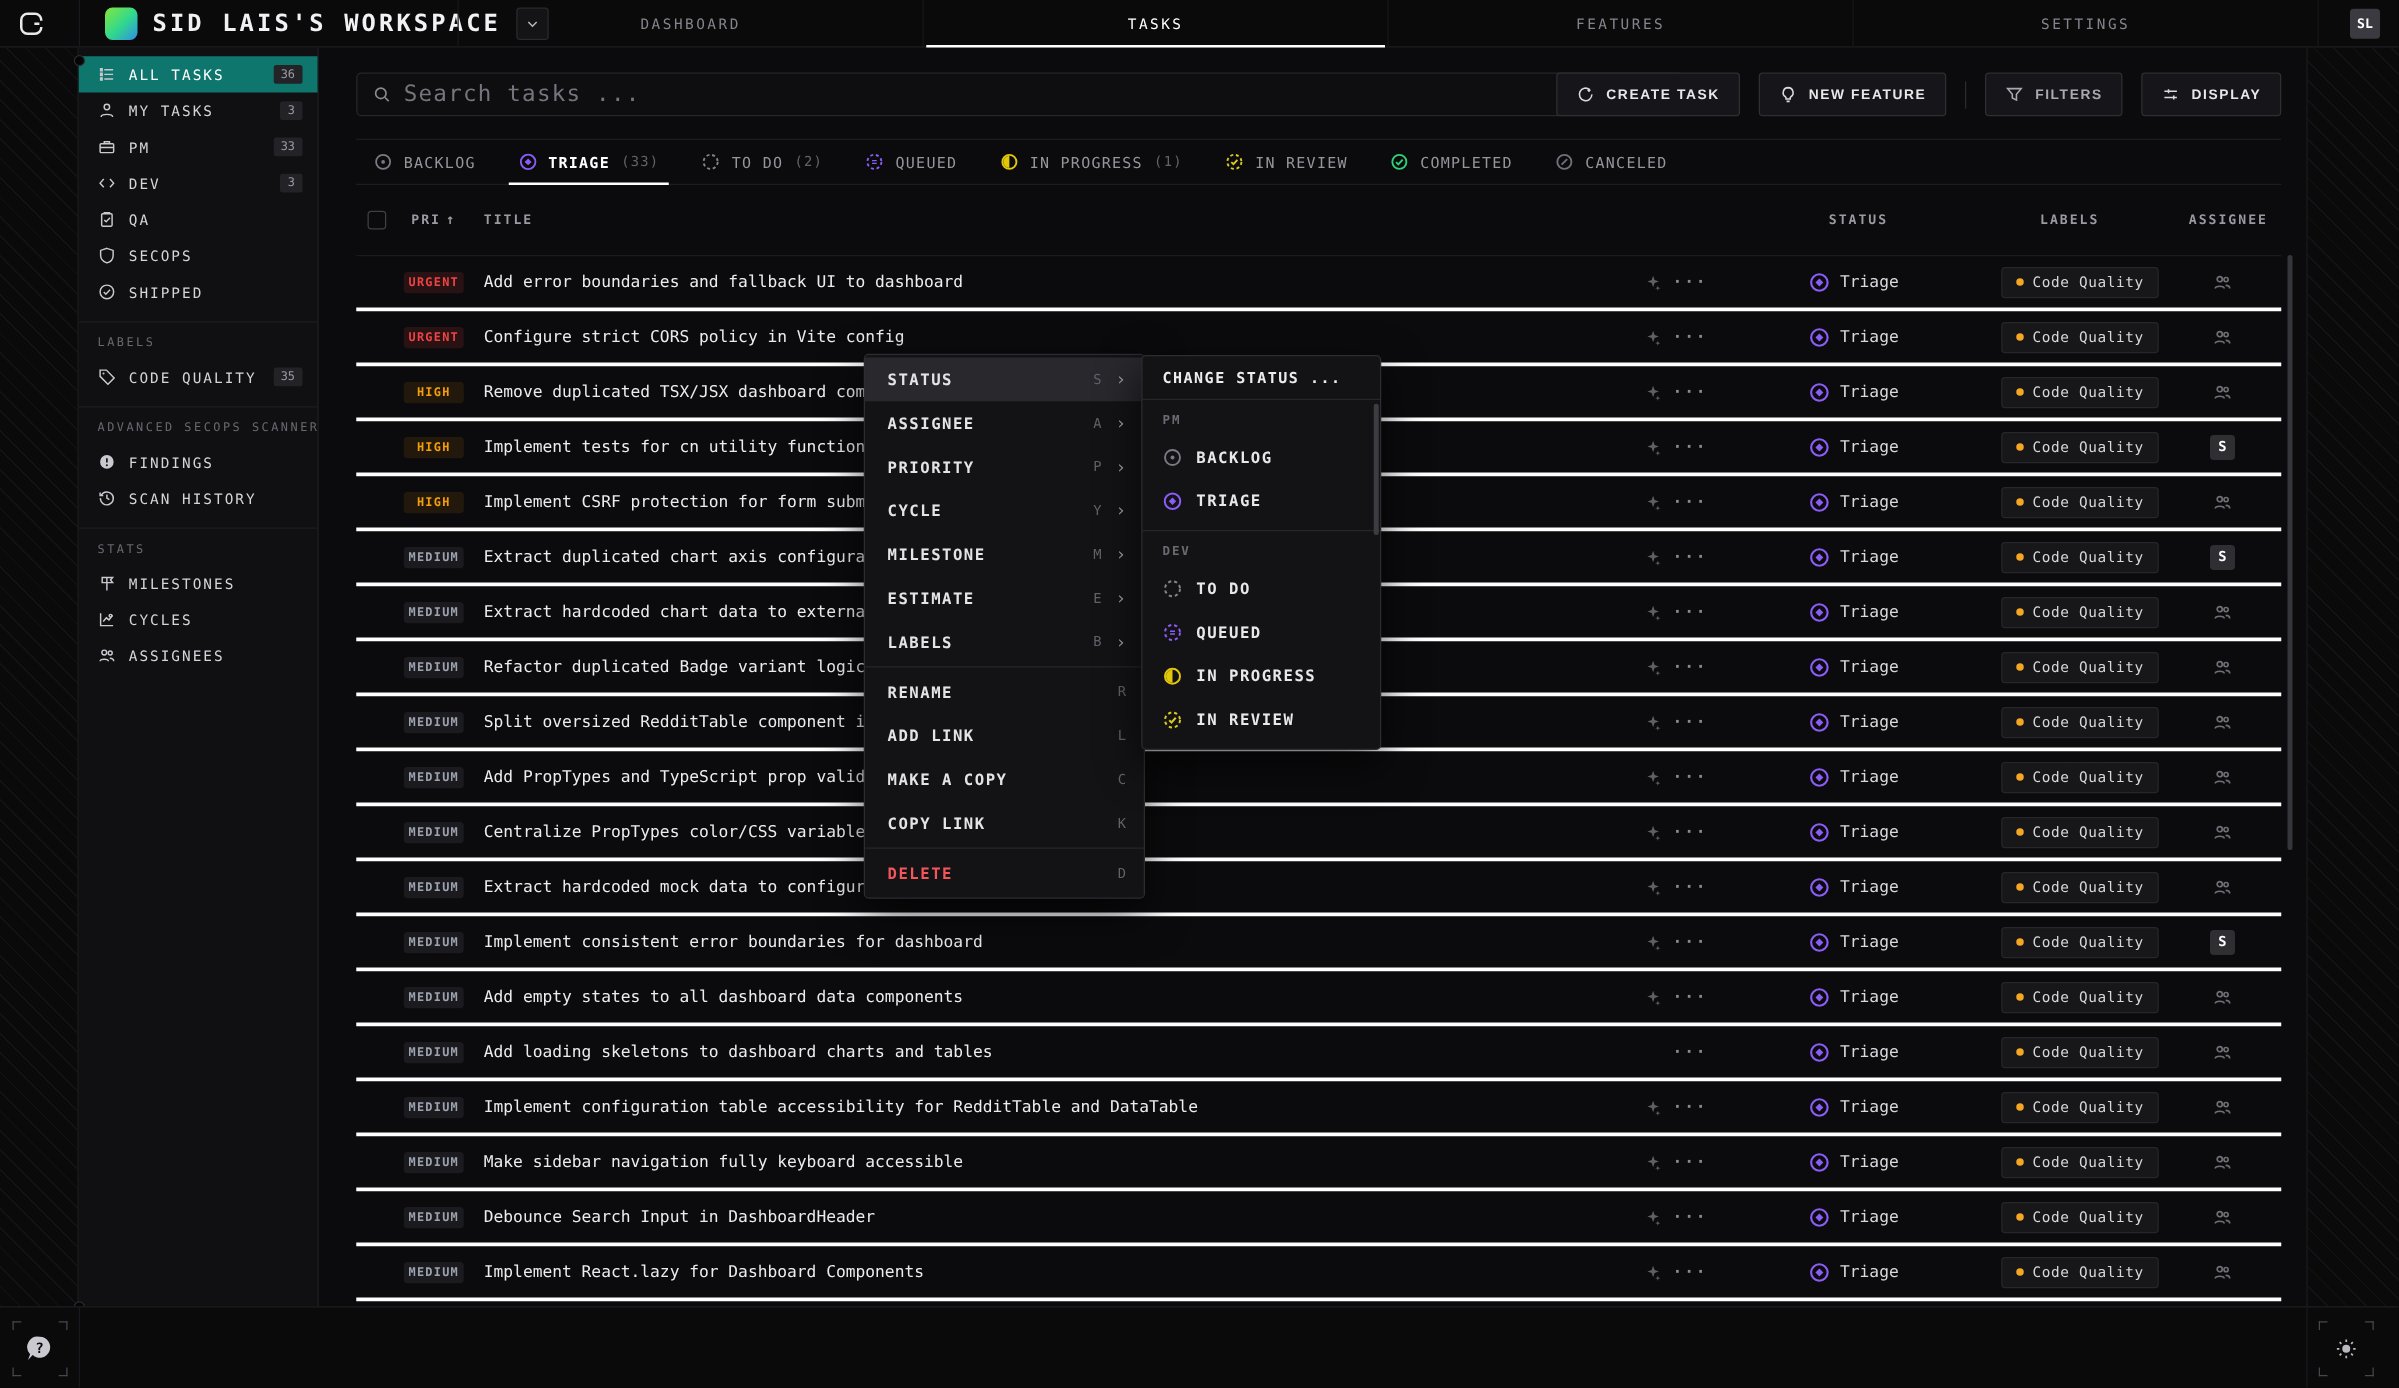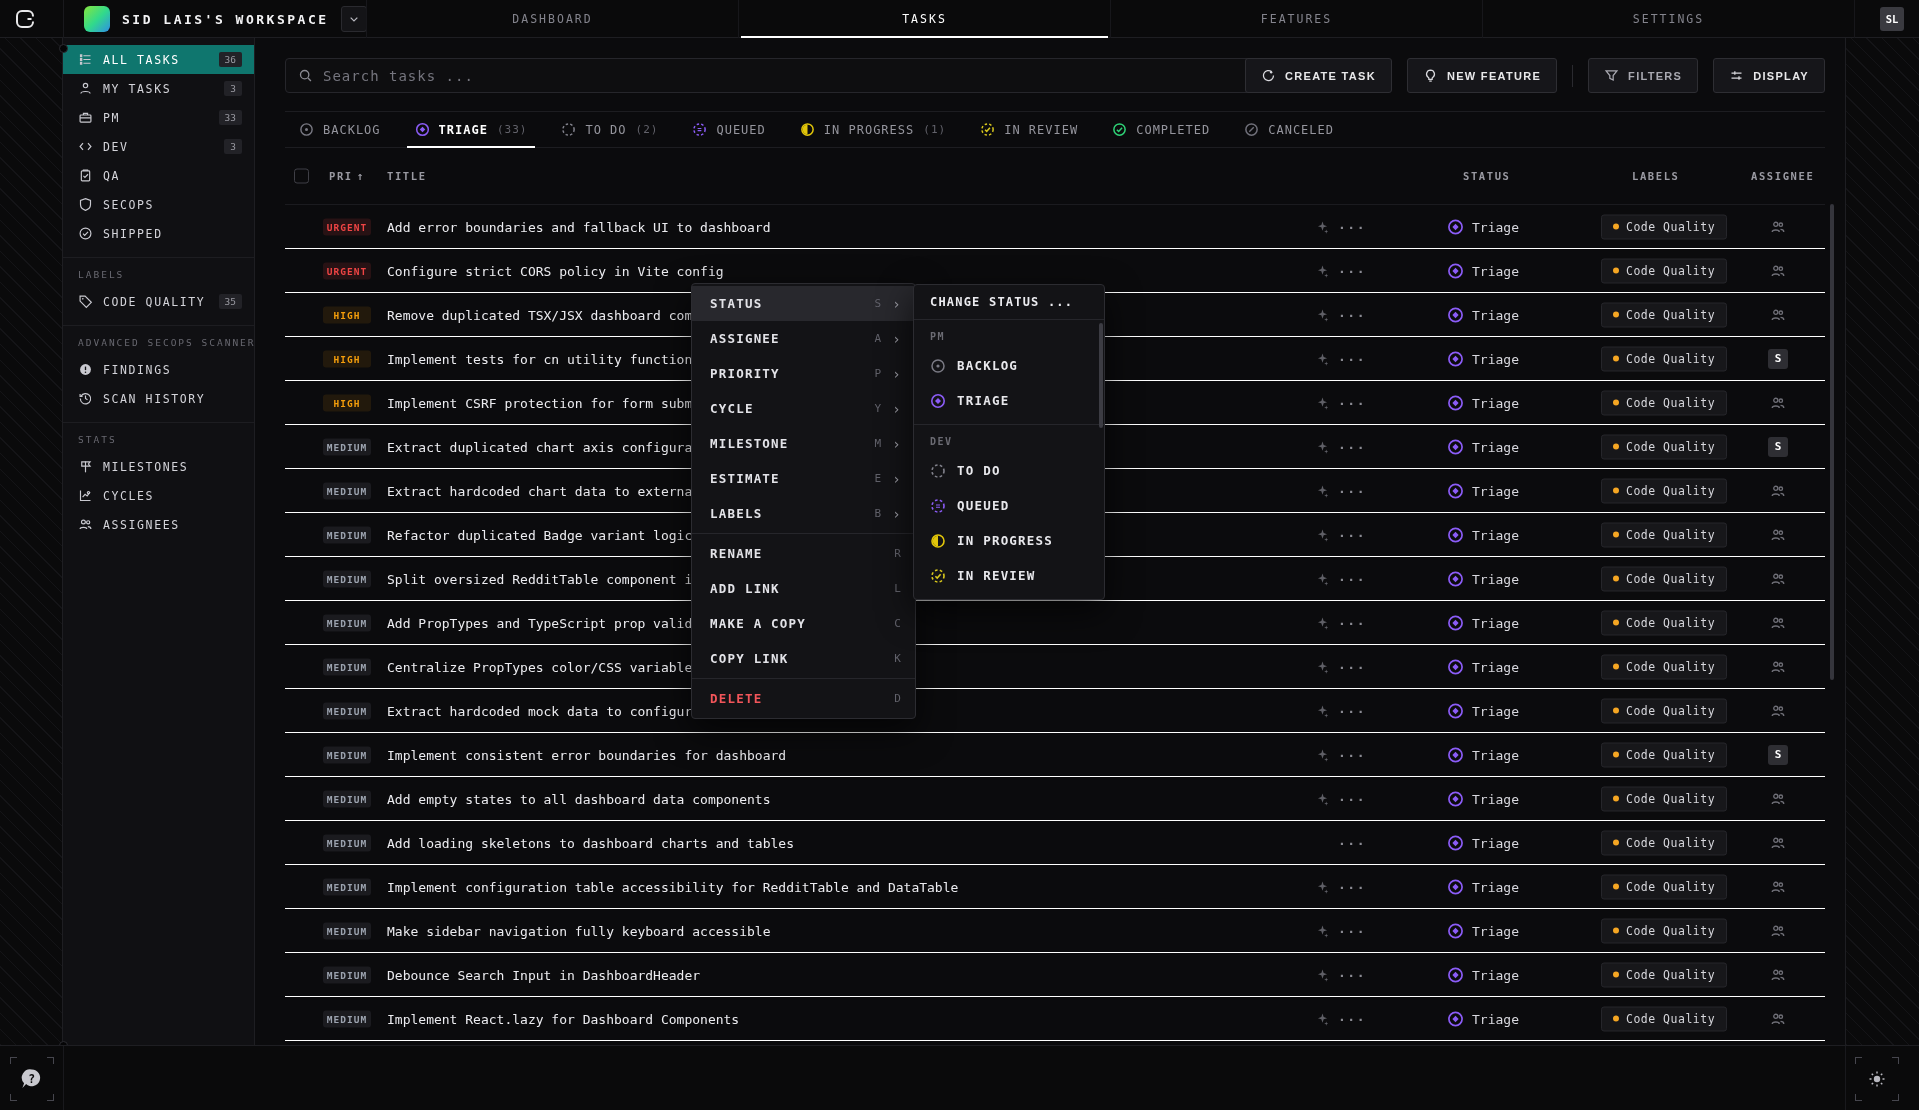--- a/index.html
+++ b/index.html
@@ -9,21 +9,21 @@
   .icn svg,.sicn svg{width:100%;height:100%}
   .icn{display:inline-block;color:#b9b9c0;flex:0 0 auto}
   .sicn{display:inline-block;flex:0 0 auto}
 
   
   #topbar{position:absolute;top:0;left:0;width:1919px;height:38px;background:#0a0a0b;border-bottom:1px solid #1e1e22;z-index:30}
   #logo-btn{position:absolute;left:14px;top:8px;width:22px;height:22px;cursor:pointer}
   #topbar .vsep{position:absolute;left:63px;top:0;width:1px;height:38px;background:#19191d}
   #ws{position:absolute;left:84px;top:0;height:38px;display:flex;align-items:center;gap:12px}
   #ws-logo{width:26px;height:26px;border-radius:6px;background:linear-gradient(135deg,#86e63e 0%,#31d98c 52%,#2f8fe6 100%)}
-  #ws-name{font-size:13px;font-weight:bold;letter-spacing:2.5px;color:#f2f2f4}
+  #ws-name{font-size:19px;font-weight:bold;letter-spacing:2.5px;color:#f2f2f4}
   #ws-chevron{width:26px;height:26px;border:1px solid #2a2a2f;border-radius:3px;display:flex;align-items:center;justify-content:center;color:#9a9aa2;cursor:pointer;background:#141417}
   #nav-tabs{position:absolute;left:366px;top:0;width:1489px;height:38px;display:flex}
   .nav-tab{flex:1;display:flex;align-items:center;justify-content:center;border-left:1px solid #17171b;color:#84848d;font-size:11.5px;letter-spacing:2px;cursor:pointer;position:relative}
   .nav-tab:last-child{border-right:1px solid #17171b}
   .nav-tab.active{color:#fff;font-weight:normal}
   .nav-tab.active::after{content:"";position:absolute;left:2px;right:2px;bottom:0;height:2px;background:#fff}
   #avatar{position:absolute;right:15px;top:7px;width:24px;height:24px;background:#3a3a40;border-radius:3px;display:flex;align-items:center;justify-content:center;font-size:10.5px;font-weight:bold;color:#fff;cursor:pointer}
 
   
   .rail{position:absolute;top:38px;height:1007px;background:#0a0a0b;background-image:repeating-linear-gradient(45deg,#141417 0 1px,transparent 1px 11px);z-index:1}
@@ -41,21 +41,21 @@
   .side-item .cnt{margin-left:auto;background:#222227;color:#9a9aa2;font-size:9.5px;padding:2px 6px;border-radius:2px}
   .side-section{border-top:1px solid #1d1d21;margin-top:9px;padding-top:8px}
   .side-title{font-size:9.5px;letter-spacing:2px;color:#686870;padding:3px 15px 7px;white-space:nowrap}
   #side-footer{margin-top:auto;border-top:1px solid #1d1d21;padding:10px 0 12px}
 
   
   #main{position:absolute;left:255px;top:38px;width:1590px;height:1007px;background:#0b0b0d;z-index:2}
   #search-row{position:absolute;left:30px;top:20px;right:20px;height:35px}
   #search-box{position:absolute;left:0;top:0;width:1061px;height:35px;border:1px solid #26262b;background:#0e0e10;border-radius:4px;display:flex;align-items:center;gap:10px;padding:0 12px;cursor:text}
   #search-box .icn{width:15px;height:15px;color:#8a8a92}
-  #search-input{background:transparent;border:none;outline:none;color:#15803d;font:inherit;font-size:14px;letter-spacing:1px;width:100%}
+  #search-input{background:transparent;border:none;outline:none;color:#15803d;font:inherit;font-size:18px;letter-spacing:1px;width:100%}
   #search-input::placeholder{color:#75757e}
   #toolbar-btns{position:absolute;right:0;top:0;height:35px;display:flex;gap:15px;align-items:center}
   .tbtn{height:35px;border:1px solid #2e2e33;background:#16161a;border-radius:3px;display:flex;align-items:center;gap:9px;padding:0 15px;font-size:11px;font-weight:bold;letter-spacing:1.3px;color:#e8e8ea;cursor:pointer;white-space:nowrap}
   .tbtn .icn{width:15px;height:15px;color:#d9d9de}
   .tbtn.dim{color:#a9a9b1}.tbtn.dim .icn{color:#a9a9b1}
   .tb-sep{width:1px;height:22px;background:#2a2a2f}
 
   #status-tabs{position:absolute;left:30px;top:73px;right:20px;height:37px;border-top:1px solid #1d1d21;border-bottom:1px solid #1d1d21;display:flex;align-items:center;gap:34px;padding-left:14px}
   .stab{display:flex;align-items:center;gap:9px;cursor:pointer;position:relative;height:100%}
   .stab .sicn{width:15px;height:15px}
@@ -63,21 +63,21 @@
   .stab .cnt{font-size:11px;color:#62626a;letter-spacing:1px}
   .stab.active .lbl{color:#fff;font-weight:bold}
   .stab.active::after{content:"";position:absolute;left:-8px;right:-8px;bottom:-1px;height:2px;background:#fff}
 
   #table-head{position:absolute;left:30px;top:110px;right:20px;height:56px;color:#9a9aa2;font-size:10.5px;font-weight:bold;letter-spacing:1.6px}
   #table-head .hcell{position:absolute;top:50%;transform:translateY(-50%)}
   #chk-all{position:absolute;left:9px;top:50%;transform:translateY(-50%);width:15px;height:15px;border:1.5px solid #3f3f46;border-radius:3px;cursor:pointer}
   #table-head .arrow{color:#9a9aa2;font-size:11px;margin-left:4px}
 
   #rows{position:absolute;left:30px;top:166px;right:20px;border-top:1px solid #1b1b1f}
-  .row{position:relative;height:44px;border-bottom:1px solid #ffffff;cursor:pointer}
+  .row{position:relative;height:44px;border-bottom:3px solid #ffffff;cursor:pointer}
   .row>*{position:absolute;top:50%;transform:translateY(-50%)}
   .pri{left:38px;width:48px;height:17px;border-radius:3px;font-size:9.5px;font-weight:bold;letter-spacing:1px;display:flex;align-items:center;justify-content:center}
   .pri.URGENT{color:#ef4444;background:rgba(239,68,68,.13)}
   .pri.HIGH{color:#f59e0b;background:rgba(245,158,11,.10)}
   .pri.MEDIUM{color:#9ca3af;background:#1b1b1f}
   .row .ttl{left:102px;color:#ececf0;font-size:13px;white-space:nowrap}
   .row .spark{left:1030px;width:15px;height:15px;color:#5f5f66}
   .row .dots{left:1053px;color:#8a8a92;font-size:13px;font-weight:bold;letter-spacing:1.5px;cursor:pointer}
   .row .stat{left:1162px;display:flex;align-items:center;gap:8px}
   .row .stat .sicn{width:17px;height:17px}

